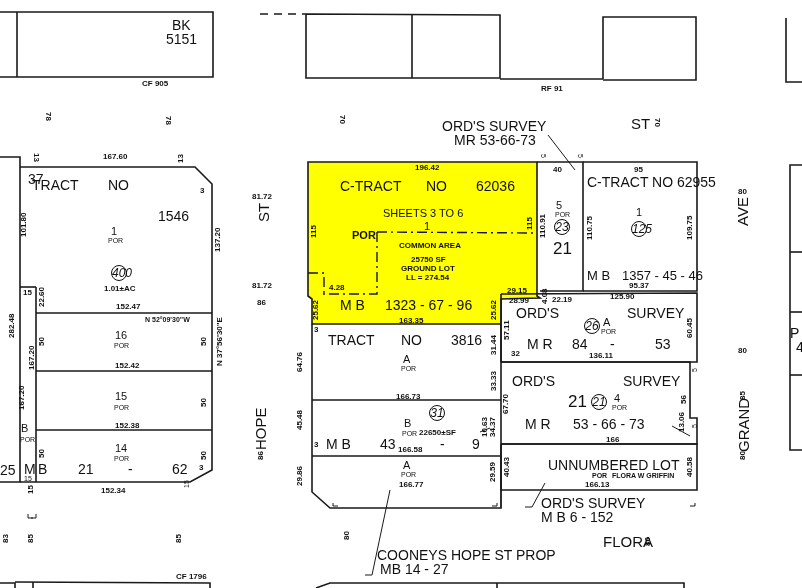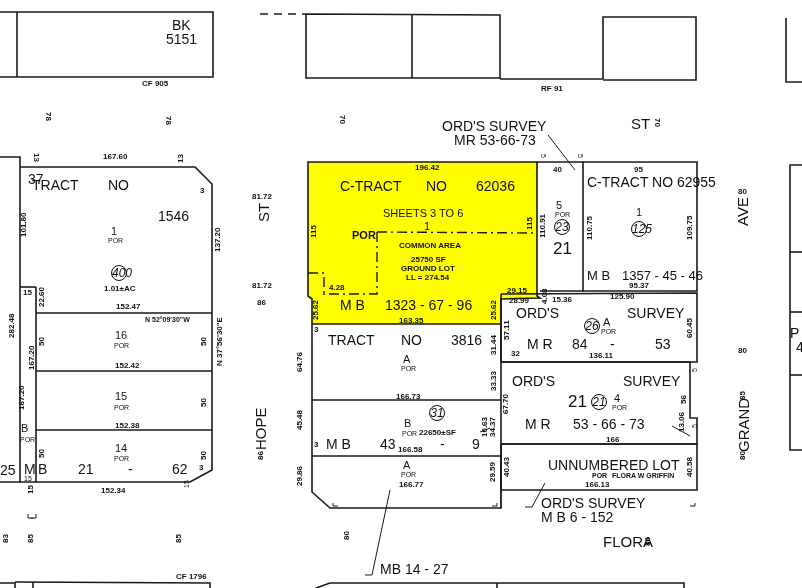--- a/index.html
+++ b/index.html
@@ -117,20 +117,21 @@
   <div class="t sm rot" style="left:27px;top:543px;">85</div>
   <div class="t sm rot" style="left:175px;top:543px;">85</div>
   <div class="t sm rot" style="left:343px;top:540px;">80</div>
   <div class="t big" style="left:603px;top:534px;">FLORA</div>
   <div class="t sm rot" style="left:644px;top:546px;">80</div>
 
   <div class="t lg" style="left:442px;top:119px;">ORD'S SURVEY</div>
   <div class="t lg" style="left:454px;top:133px;">MR 53-66-73</div>
   <div class="t lg" style="left:541px;top:496px;">ORD'S SURVEY</div>
   <div class="t lg" style="left:541px;top:510px;">M B   6 - 152</div>
+  <div class="t lg" style="left:377px;top:548px;">COONEYS HOPE ST PROP</div>
   <div class="t lg" style="left:380px;top:562px;">MB  14 - 27</div>
 
   <div class="t lg" style="left:0px;top:172px;padding-left:28px;">37</div>
   <div class="t sm rotcw" style="left:40px;top:153px;">13</div>
   <div class="t sm" style="left:103px;top:153px;">167.60</div>
   <div class="t sm rot" style="left:177px;top:163px;">13</div>
   <div class="t lg" style="left:32px;top:178px;">TRACT</div>
   <div class="t lg" style="left:108px;top:178px;">NO</div>
   <div class="t lg" style="left:158px;top:178px;margin-top:31px;">1546</div>
   <div class="t sm" style="left:200px;top:187px;">3</div>
@@ -210,21 +211,21 @@
   <div class="t md" style="left:636px;top:207px;">1</div>
   <div class="circ" style="left:631px;top:221px;">125</div>
   <div class="t sm rot" style="left:586px;top:240px;">110.75</div>
   <div class="t sm rot" style="left:686px;top:240px;">109.75</div>
   <div class="t md" style="left:587px;top:269px;font-size:13px;">M B</div>
   <div class="t md" style="left:622px;top:269px;font-size:13px;">1357 - 45 - 46</div>
   <div class="t sm" style="left:629px;top:282px;">95.37</div>
 
   <div class="t sm" style="left:509px;top:297px;">28.99</div>
   <div class="t sm rot" style="left:541px;top:304px;">4.08</div>
-  <div class="t sm" style="left:552px;top:296px;">15.36</div>
+  <div class="t sm" style="left:552px;top:296px;">22.19</div>
   <div class="t sm" style="left:610px;top:293px;">125.90</div>
   <div class="t lg" style="left:516px;top:306px;">ORD'S</div>
   <div class="t lg" style="left:627px;top:306px;">SURVEY</div>
   <div class="circ" style="left:584px;top:318px;">26</div>
   <div class="t md" style="left:603px;top:317px;">A</div>
   <div class="t xs" style="left:601px;top:328px;">POR</div>
   <div class="t lg" style="left:527px;top:337px;">M R</div>
   <div class="t lg" style="left:572px;top:337px;">84</div>
   <div class="t lg" style="left:610px;top:337px;">-</div>
   <div class="t lg" style="left:655px;top:337px;">53</div>

